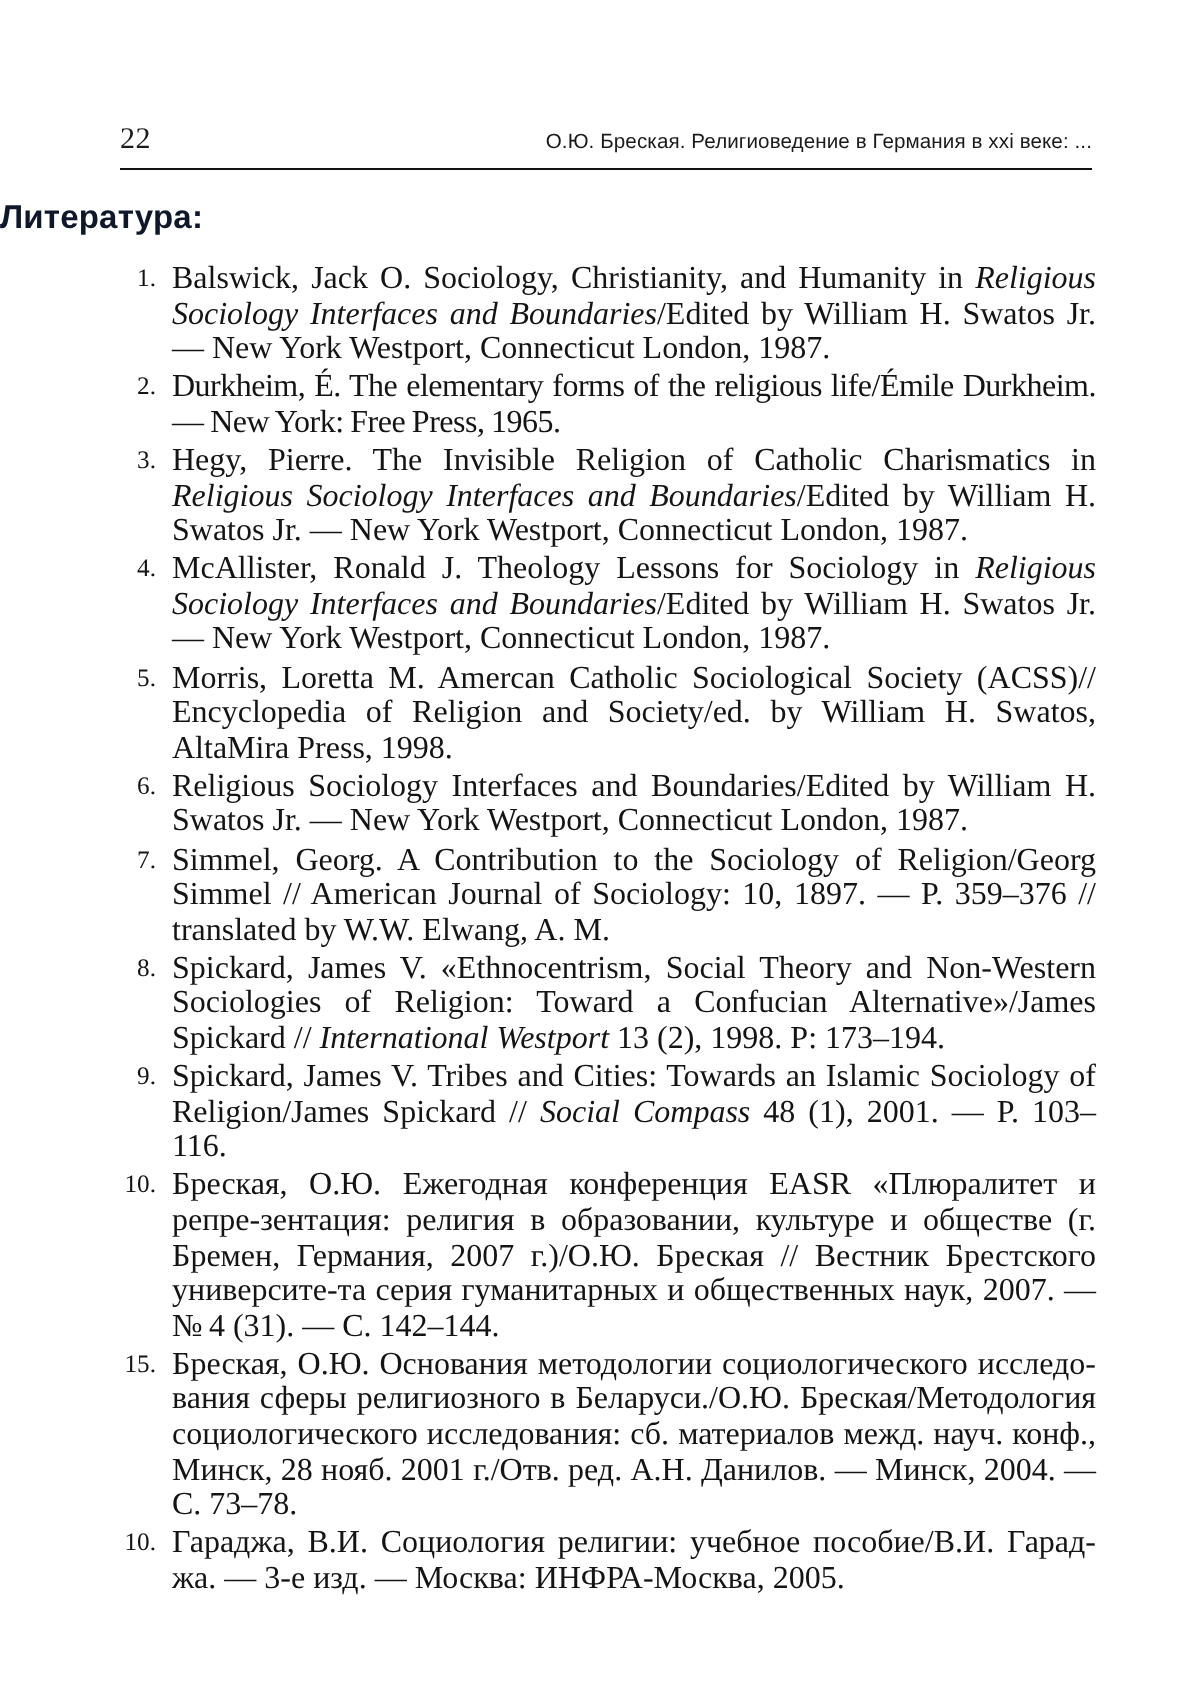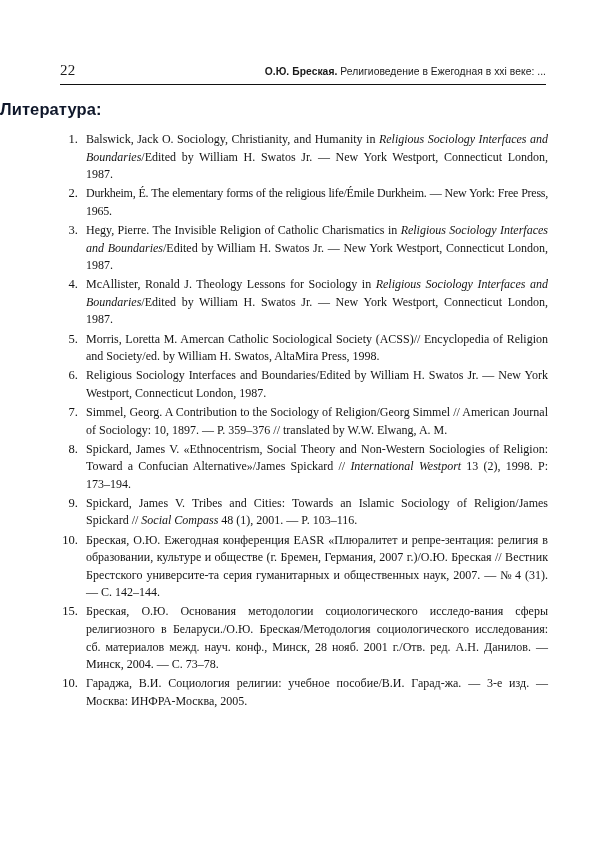--- a/index.html
+++ b/index.html
@@ -37,21 +37,21 @@
   .head-title {
     flex: 1 1 auto;
     text-align: right;
     font-family: "Liberation Sans", "DejaVu Sans", sans-serif;
     font-size: 10.3px;
     color: #1a1a1a;
     white-space: nowrap;
     letter-spacing: 0.05px;
   }
   .head-author {
-    font-weight: bold;
+    font-weight: normal;
   }
   .head-rule {
     position: absolute;
     left: 60px;
     top: 84px;
     width: 486px;
     height: 1px;
     background: #111111;
   }
 
@@ -84,21 +84,21 @@
   .ref-num {
     flex: 0 0 26px;
     text-align: right;
     font-size: 12.6px;
     line-height: 17.6px;
     padding-right: 8px;
     white-space: nowrap;
   }
   .ref-text {
     flex: 1 1 auto;
-    font-size: 12px;
+    font-size: 16px;
     line-height: 17.6px;
     text-align: justify;
     text-justify: inter-word;
     hyphens: manual;
   }
   .ref-text i {
     font-style: italic;
   }
   
   .tight {
@@ -110,21 +110,21 @@
     word-spacing: 0px;
   }
 </style>
 </head>
 <body>
 
 <div class="page">
 
   <div class="running-head">
     <span class="folio">22</span>
-    <span class="head-title"><span class="head-author">О.Ю. Бреская.</span><span> Религиоведение в Ежегодная в xxi веке: ...</span></span>
+    <span class="head-title"><span class="head-author">О.Ю. Бреская.</span><span> Религиоведение в Германия в xxi веке: ...</span></span>
   </div>
   <div class="head-rule"></div>
 
   <div class="section-title">Литература:</div>
 
   <ol class="ref-list" style="list-style:none;margin:0;padding:0;">
 
   <li class="ref-item">
         <span class="ref-num">1.</span>
         <span class="ref-text">Balswick, Jack O. Sociology, Christianity, and Humanity in <i>Religious Sociology Interfaces and Boundaries</i>/Edited by William H. Swatos Jr. — New York Westport, Connecticut London, 1987.</span>

